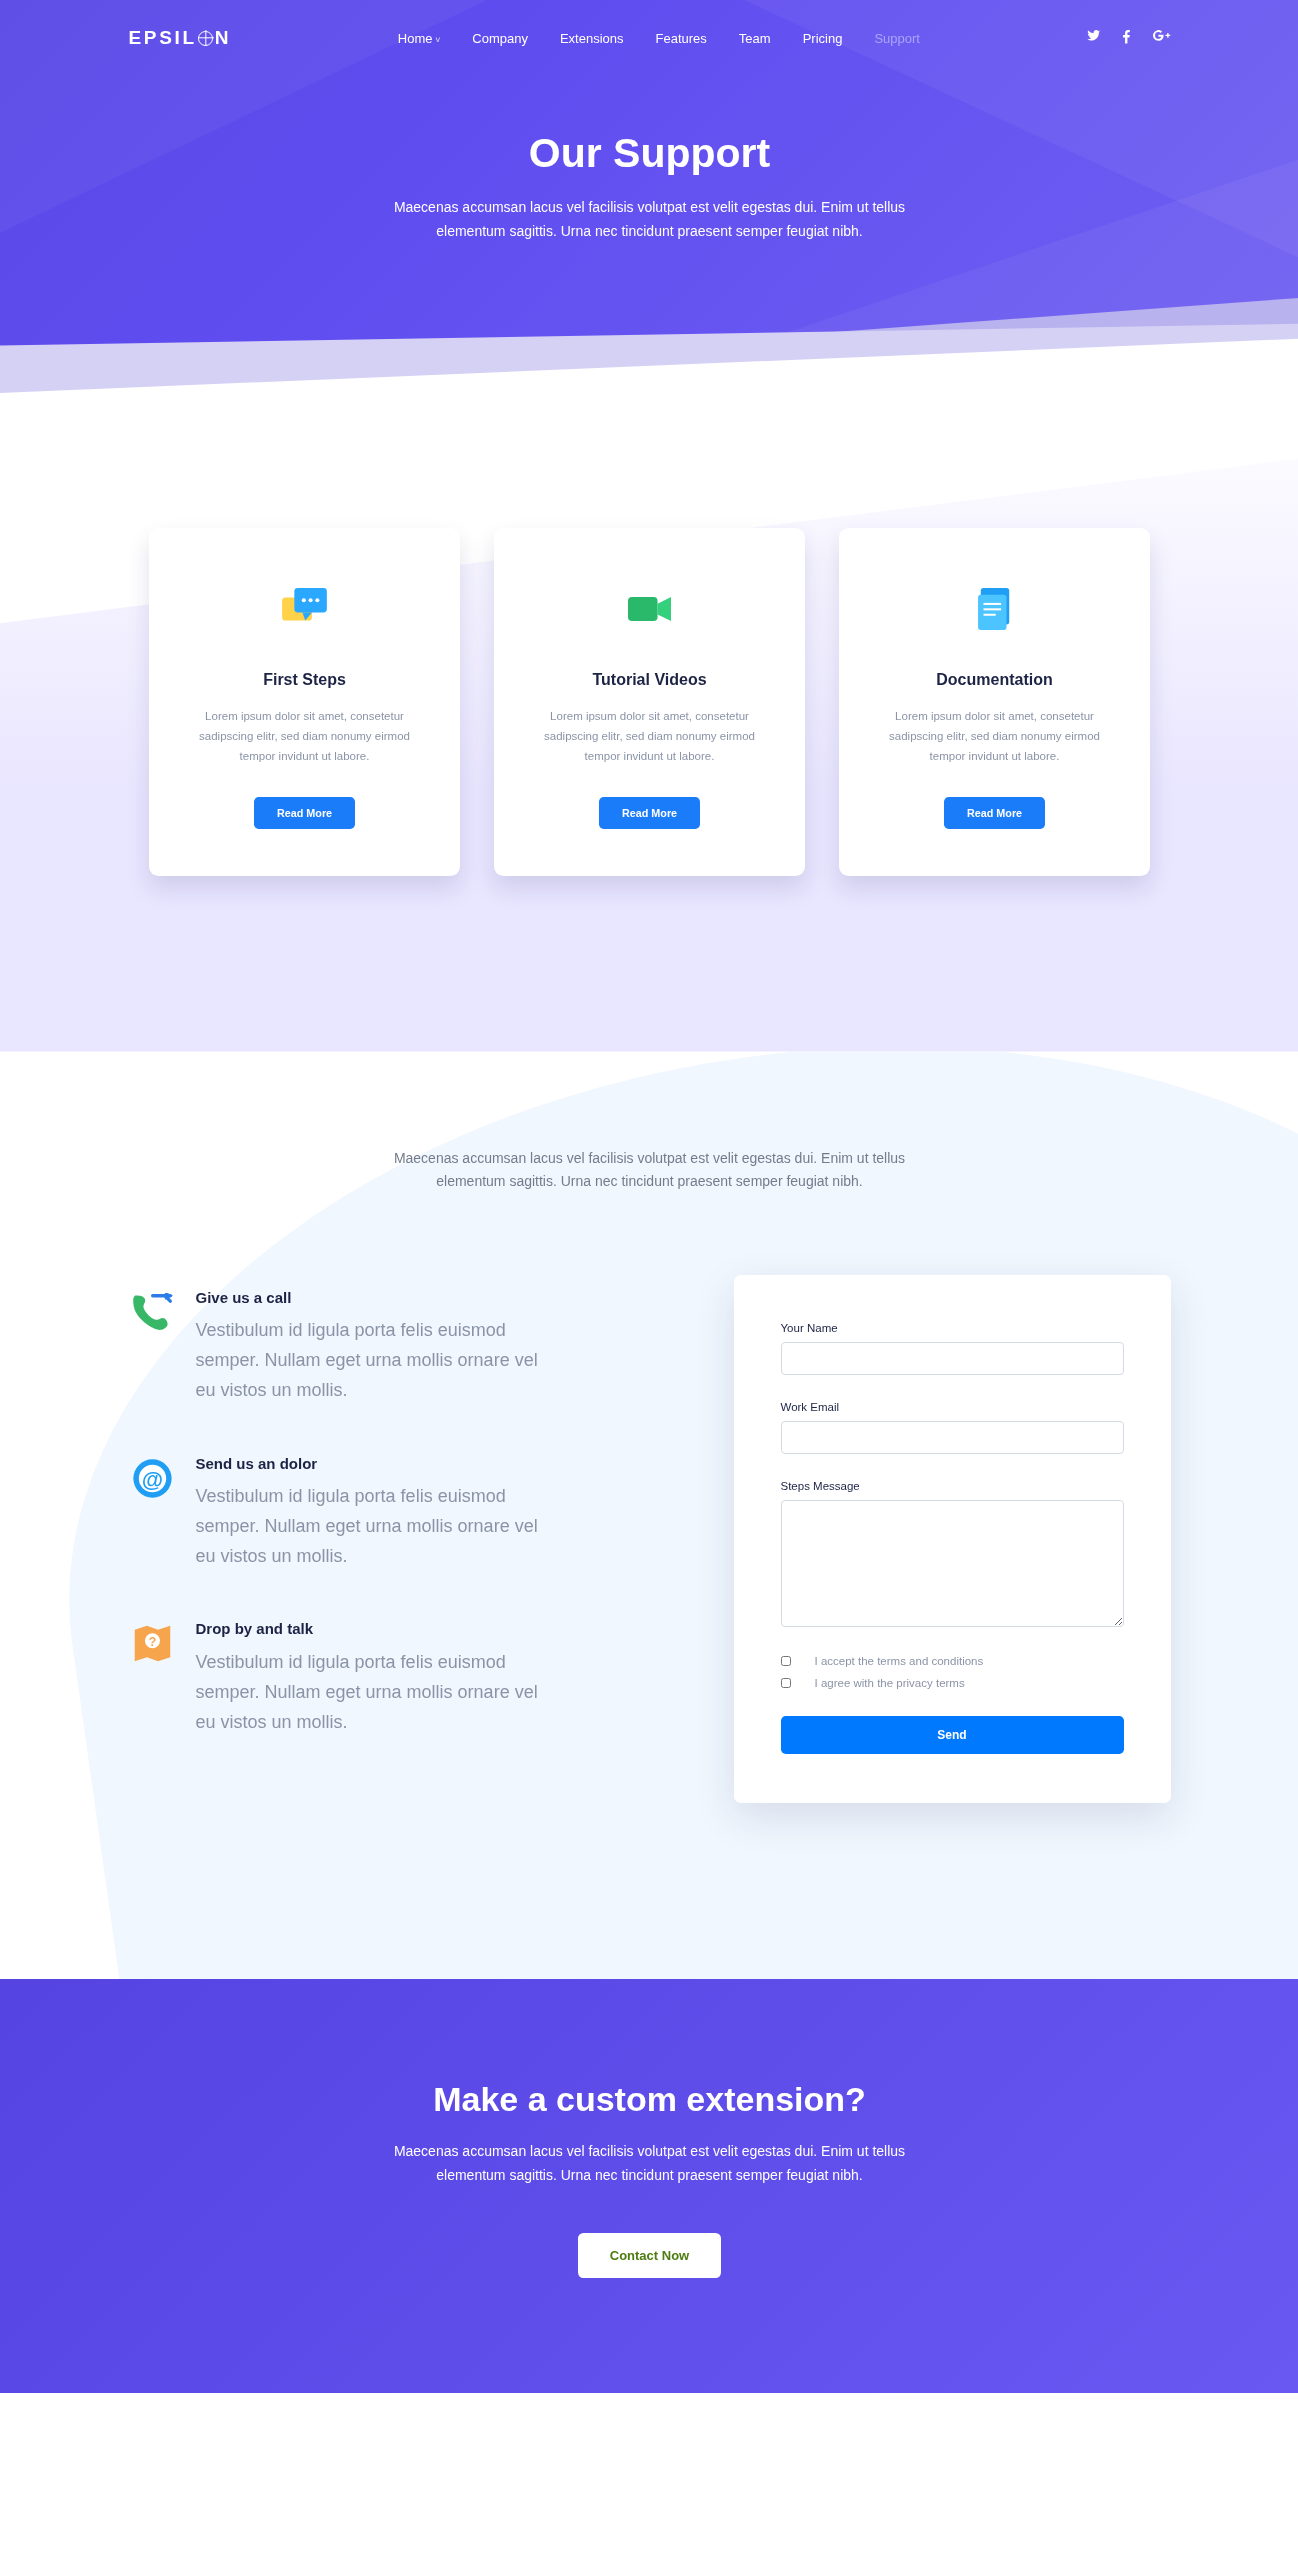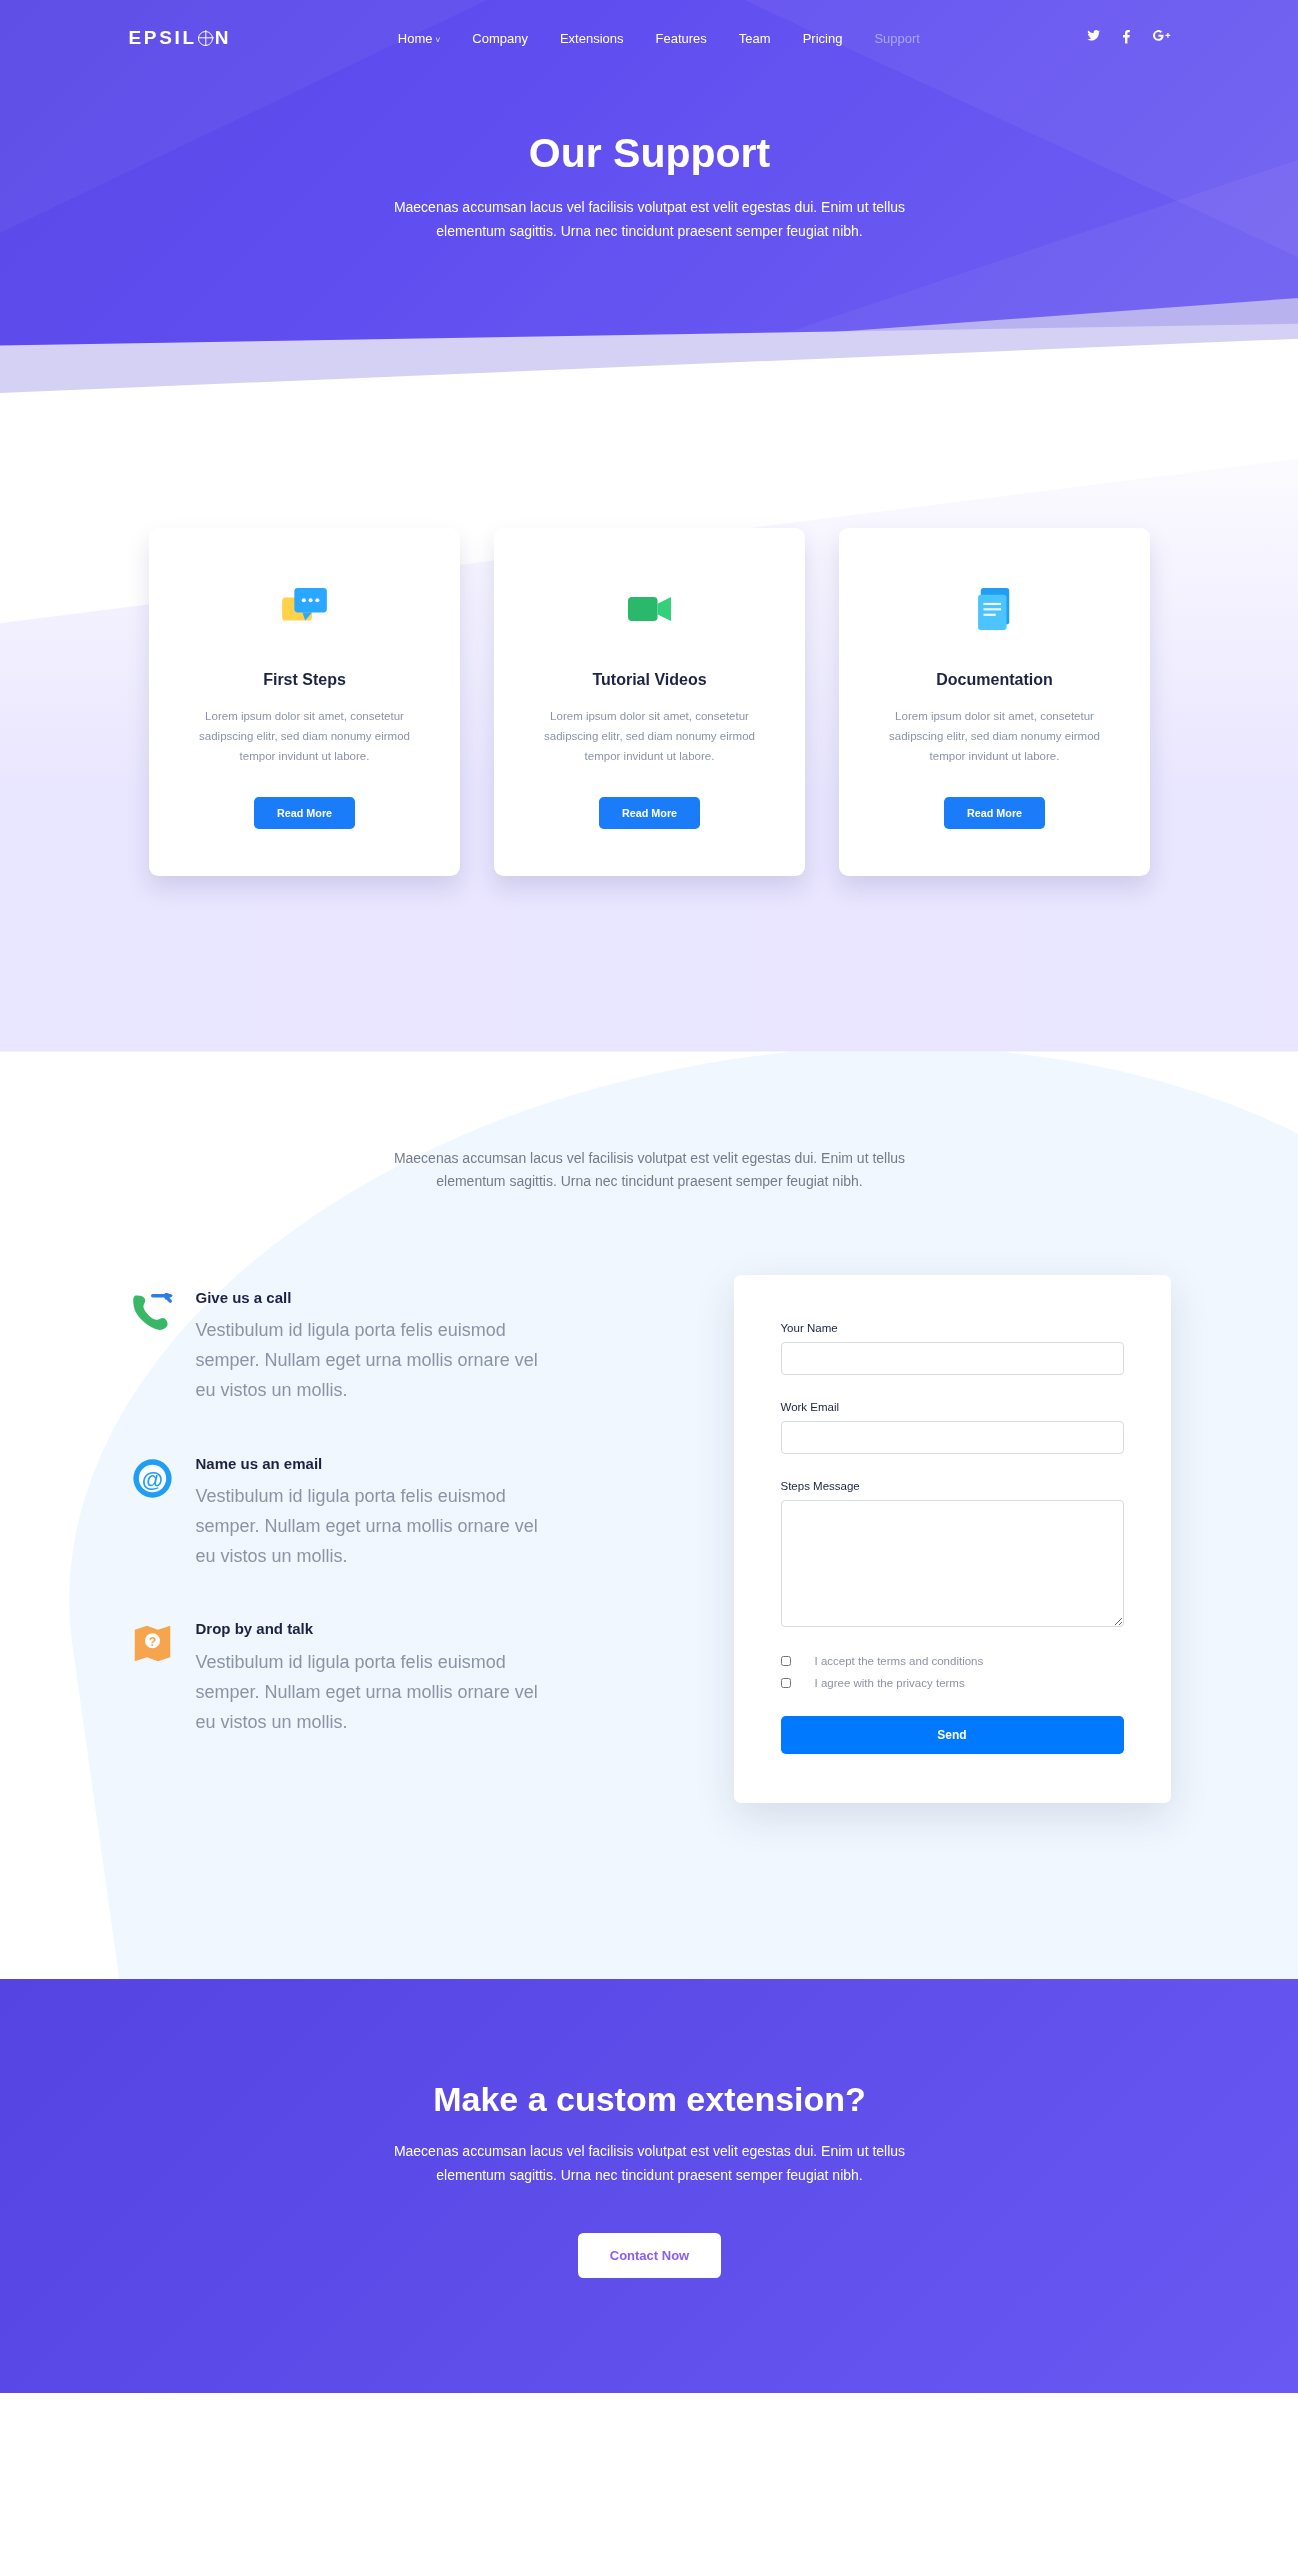--- a/index.html
+++ b/index.html
@@ -63,21 +63,21 @@
   .form-card textarea { height:127px; resize:vertical;}
   .check-row { display:flex; align-items:center; gap:24px; margin-bottom:9.5px;}
   .check-row input { width:10px; height:10px;}
   .check-row span { font-size:11.5px; color:#8b94a7;}
   .form-card .send { width:100%; background:#0079ff; color:#fff; border:none; padding:12px; font-size:12px; font-weight:600; border-radius:4.7px; margin-top:17.6px; cursor:pointer;}
 
   
   .cta-section { background:linear-gradient(135deg,#5543e2 0%, #6a58f3 100%); color:#fff; text-align:center; padding:101px 0 115px;}
   .cta-section h2 { font-size:34px; font-weight:700; margin-bottom:21.6px;}
   .cta-section p { font-size:14px; line-height:1.7; max-width:561px; margin:0 auto 45px;}
-  .cta-section .cta-btn { display:inline-block; background:#fff; color:#8b5cf6; font-size:13px; font-weight:600; padding:15px 32px; border-radius:5.4px;}
+  .cta-section .cta-btn { display:inline-block; background:#fff; color:#4d7c0f; font-size:13px; font-weight:600; padding:15px 32px; border-radius:5.4px;}
 
   .blank-tail { height:460px; background:#fff;}
 </style>
 </head>
 <body>
 
 <div class="topbar-strip"></div>
 
 <section class="hero">
   <svg class="poly1" viewBox="0 0 1920 640" preserveAspectRatio="none">
@@ -201,21 +201,21 @@
       </div>
       <div class="info-item">
         <div class="ico">
           <svg width="41" height="41" viewBox="0 0 60 60">
               <circle cx="30" cy="30" r="28" fill="#1f9ef4"></circle>
               <circle cx="30" cy="30" r="20" fill="#fff"></circle>
               <text x="30" y="42" text-anchor="middle" font-size="32" font-weight="700" fill="#1f9ef4">@</text>
             </svg>
         </div>
         <div>
-          <h4>Name us an email</h4>
+          <h4>Send us an dolor</h4>
           <p>Vestibulum id ligula porta felis euismod semper. Nullam eget urna mollis ornare vel eu vistos un mollis.</p>
         </div>
       </div>
       <div class="info-item">
         <div class="ico">
           <svg width="41" height="41" viewBox="0 0 60 60">
               <path d="M4 10l18-6v46l-18 6zM22 4l16 6v46l-16-6zM38 10l18-6v46l-18 6z" fill="#f6a54c"></path>
               <circle cx="30" cy="26" r="11" fill="#fff"></circle>
               <text x="30" y="33" text-anchor="middle" font-size="18" font-weight="700" fill="#f6a54c">?</text>
             </svg>

